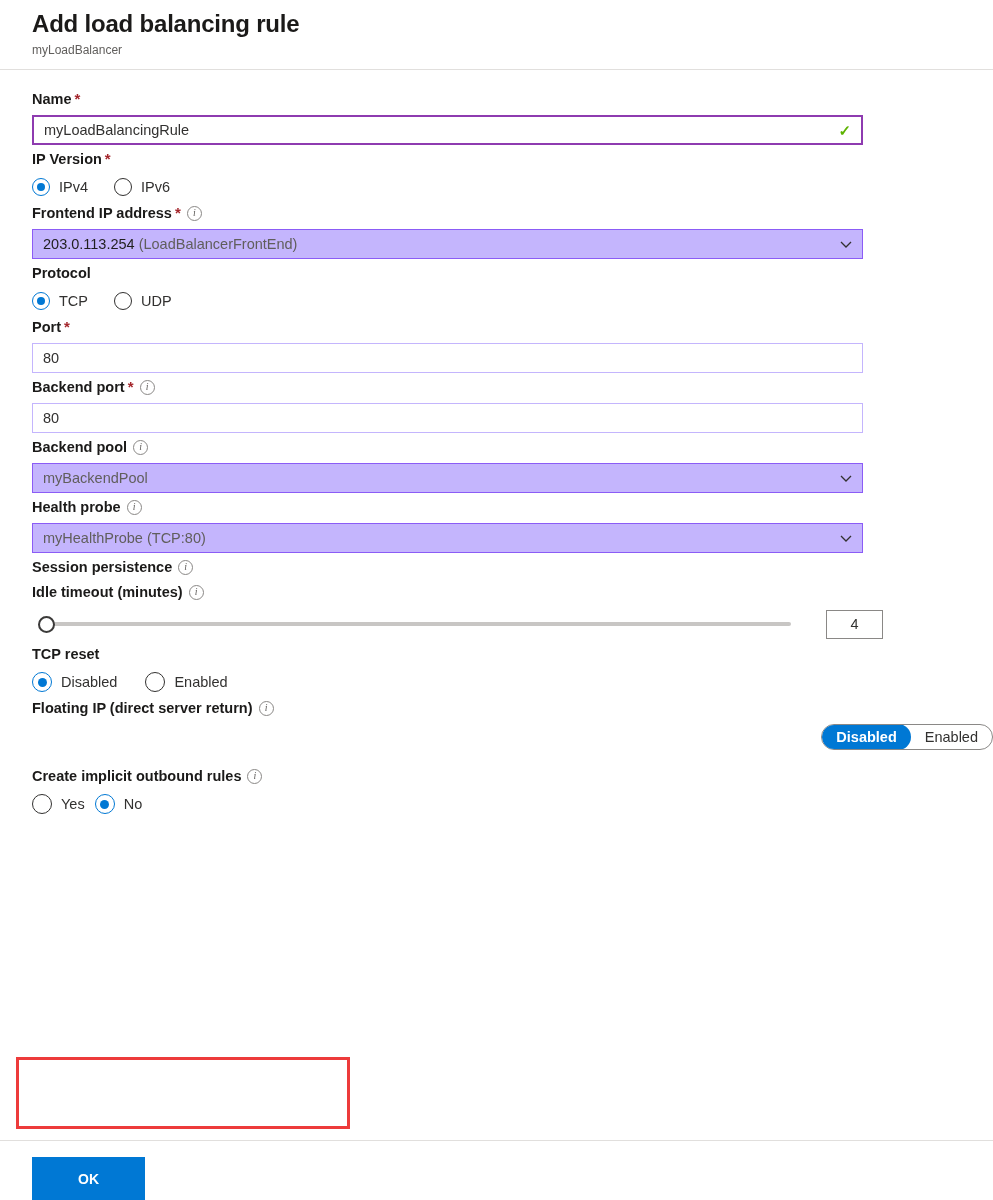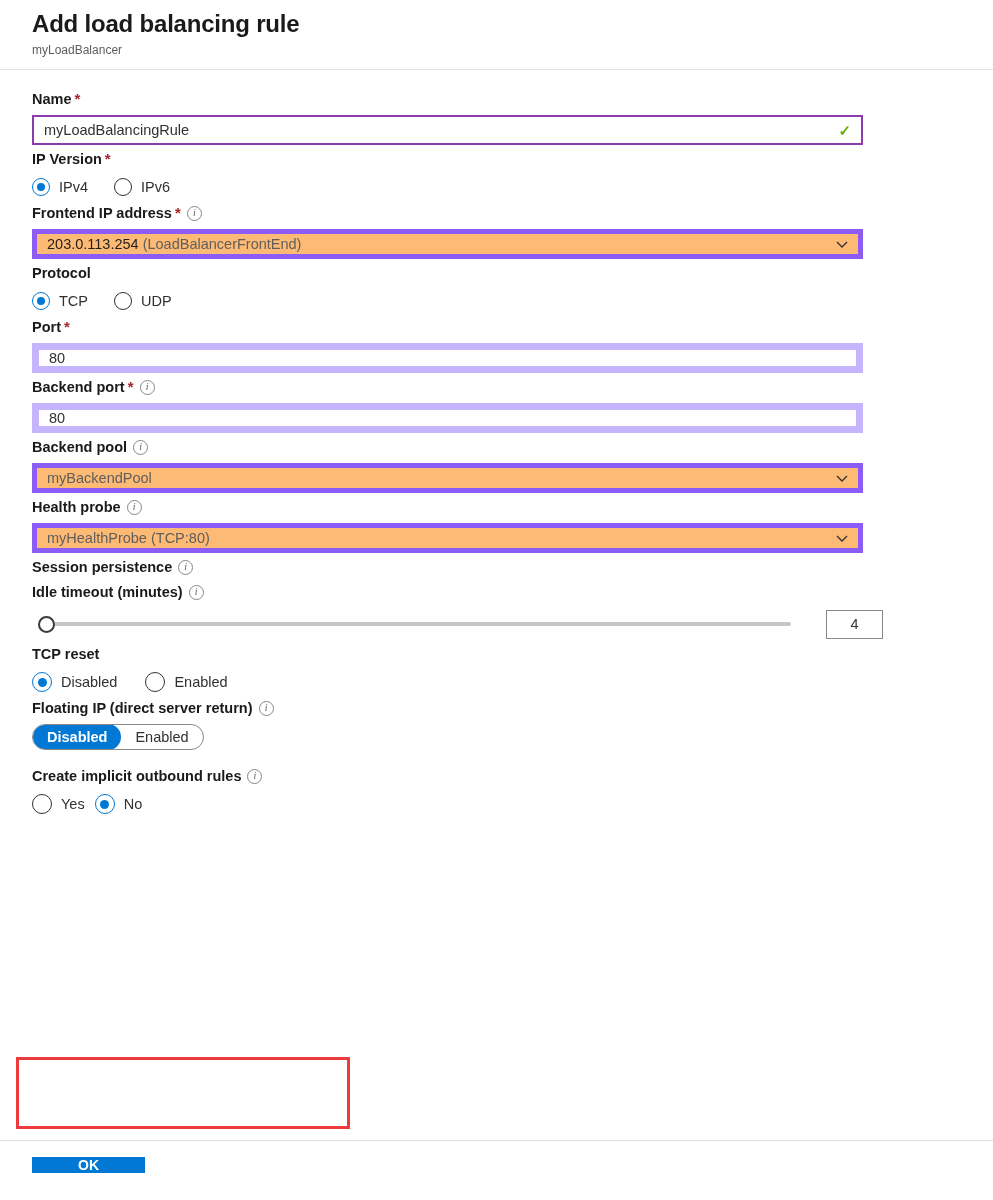--- a/index.html
+++ b/index.html
@@ -31,21 +31,21 @@
     line-height: 16px;
   }
   .hdr-divider {
     margin-top: 11px;
     width: 993px;
     height: 1px;
     background: #e1dfdd;
   }
 
   
-  .form { padding: 0 0 0 32px; }
+  .form { padding: 0 0 0 32px; text-align: right; }
   .field { margin-top: 5px; }
   .field:first-child { margin-top: 20px; }
 
   .label-row {
     display: flex;
     align-items: center;
     gap: 6px;
     margin-bottom: 7px;
     line-height: 18px;
   }
@@ -72,21 +72,21 @@
     color: #605e5c;
     font-family: "Liberation Serif", serif;
     line-height: 1;
     flex: none;
   }
 
   
   .input {
     width: 831px;
     height: 30px;
-    border: 7px solid #c4b5fd;
+    border: 1px solid #c4b5fd;
     background: #fff;
     display: flex;
     align-items: center;
     padding: 0 10px;
     font-size: 14.5px;
     color: #323130;
   }
   .input.focused {
     border: 2px solid #8e3bb0;
     position: relative;
@@ -97,22 +97,22 @@
     font-size: 15px;
     font-weight: 700;
     line-height: 1;
   }
   .muted { color: #605e5c; }
   .ip-strong { color: #201f1e; }
 
   .select {
     width: 831px;
     height: 30px;
-    border: 5px solid #8b5cf6;
-    background: #fdba74;
+    border: 1px solid #8b5cf6;
+    background: #c4b5fd;
     display: flex;
     align-items: center;
     padding: 0 8px 0 10px;
     font-size: 14.5px;
     color: #605e5c;
   }
   .select .chev { margin-left: auto; display: flex; }
 
   
   .radio-group {
@@ -234,21 +234,21 @@
   
   .footer-divider {
     position: absolute;
     left: 0; top: 1140px;
     width: 993px; height: 1px;
     background: #e1dfdd;
   }
   .ok-btn {
     position: absolute;
     left: 32px; top: 1157px;
-    width: 113px; height: 16px;
+    width: 113px; height: 44px;
     background: #0078d4;
     color: #fff;
     border: none;
     font-family: "Liberation Sans", sans-serif;
     font-size: 14px;
     font-weight: 600;
     cursor: pointer;
     display: flex;
     align-items: center;
     justify-content: center;

